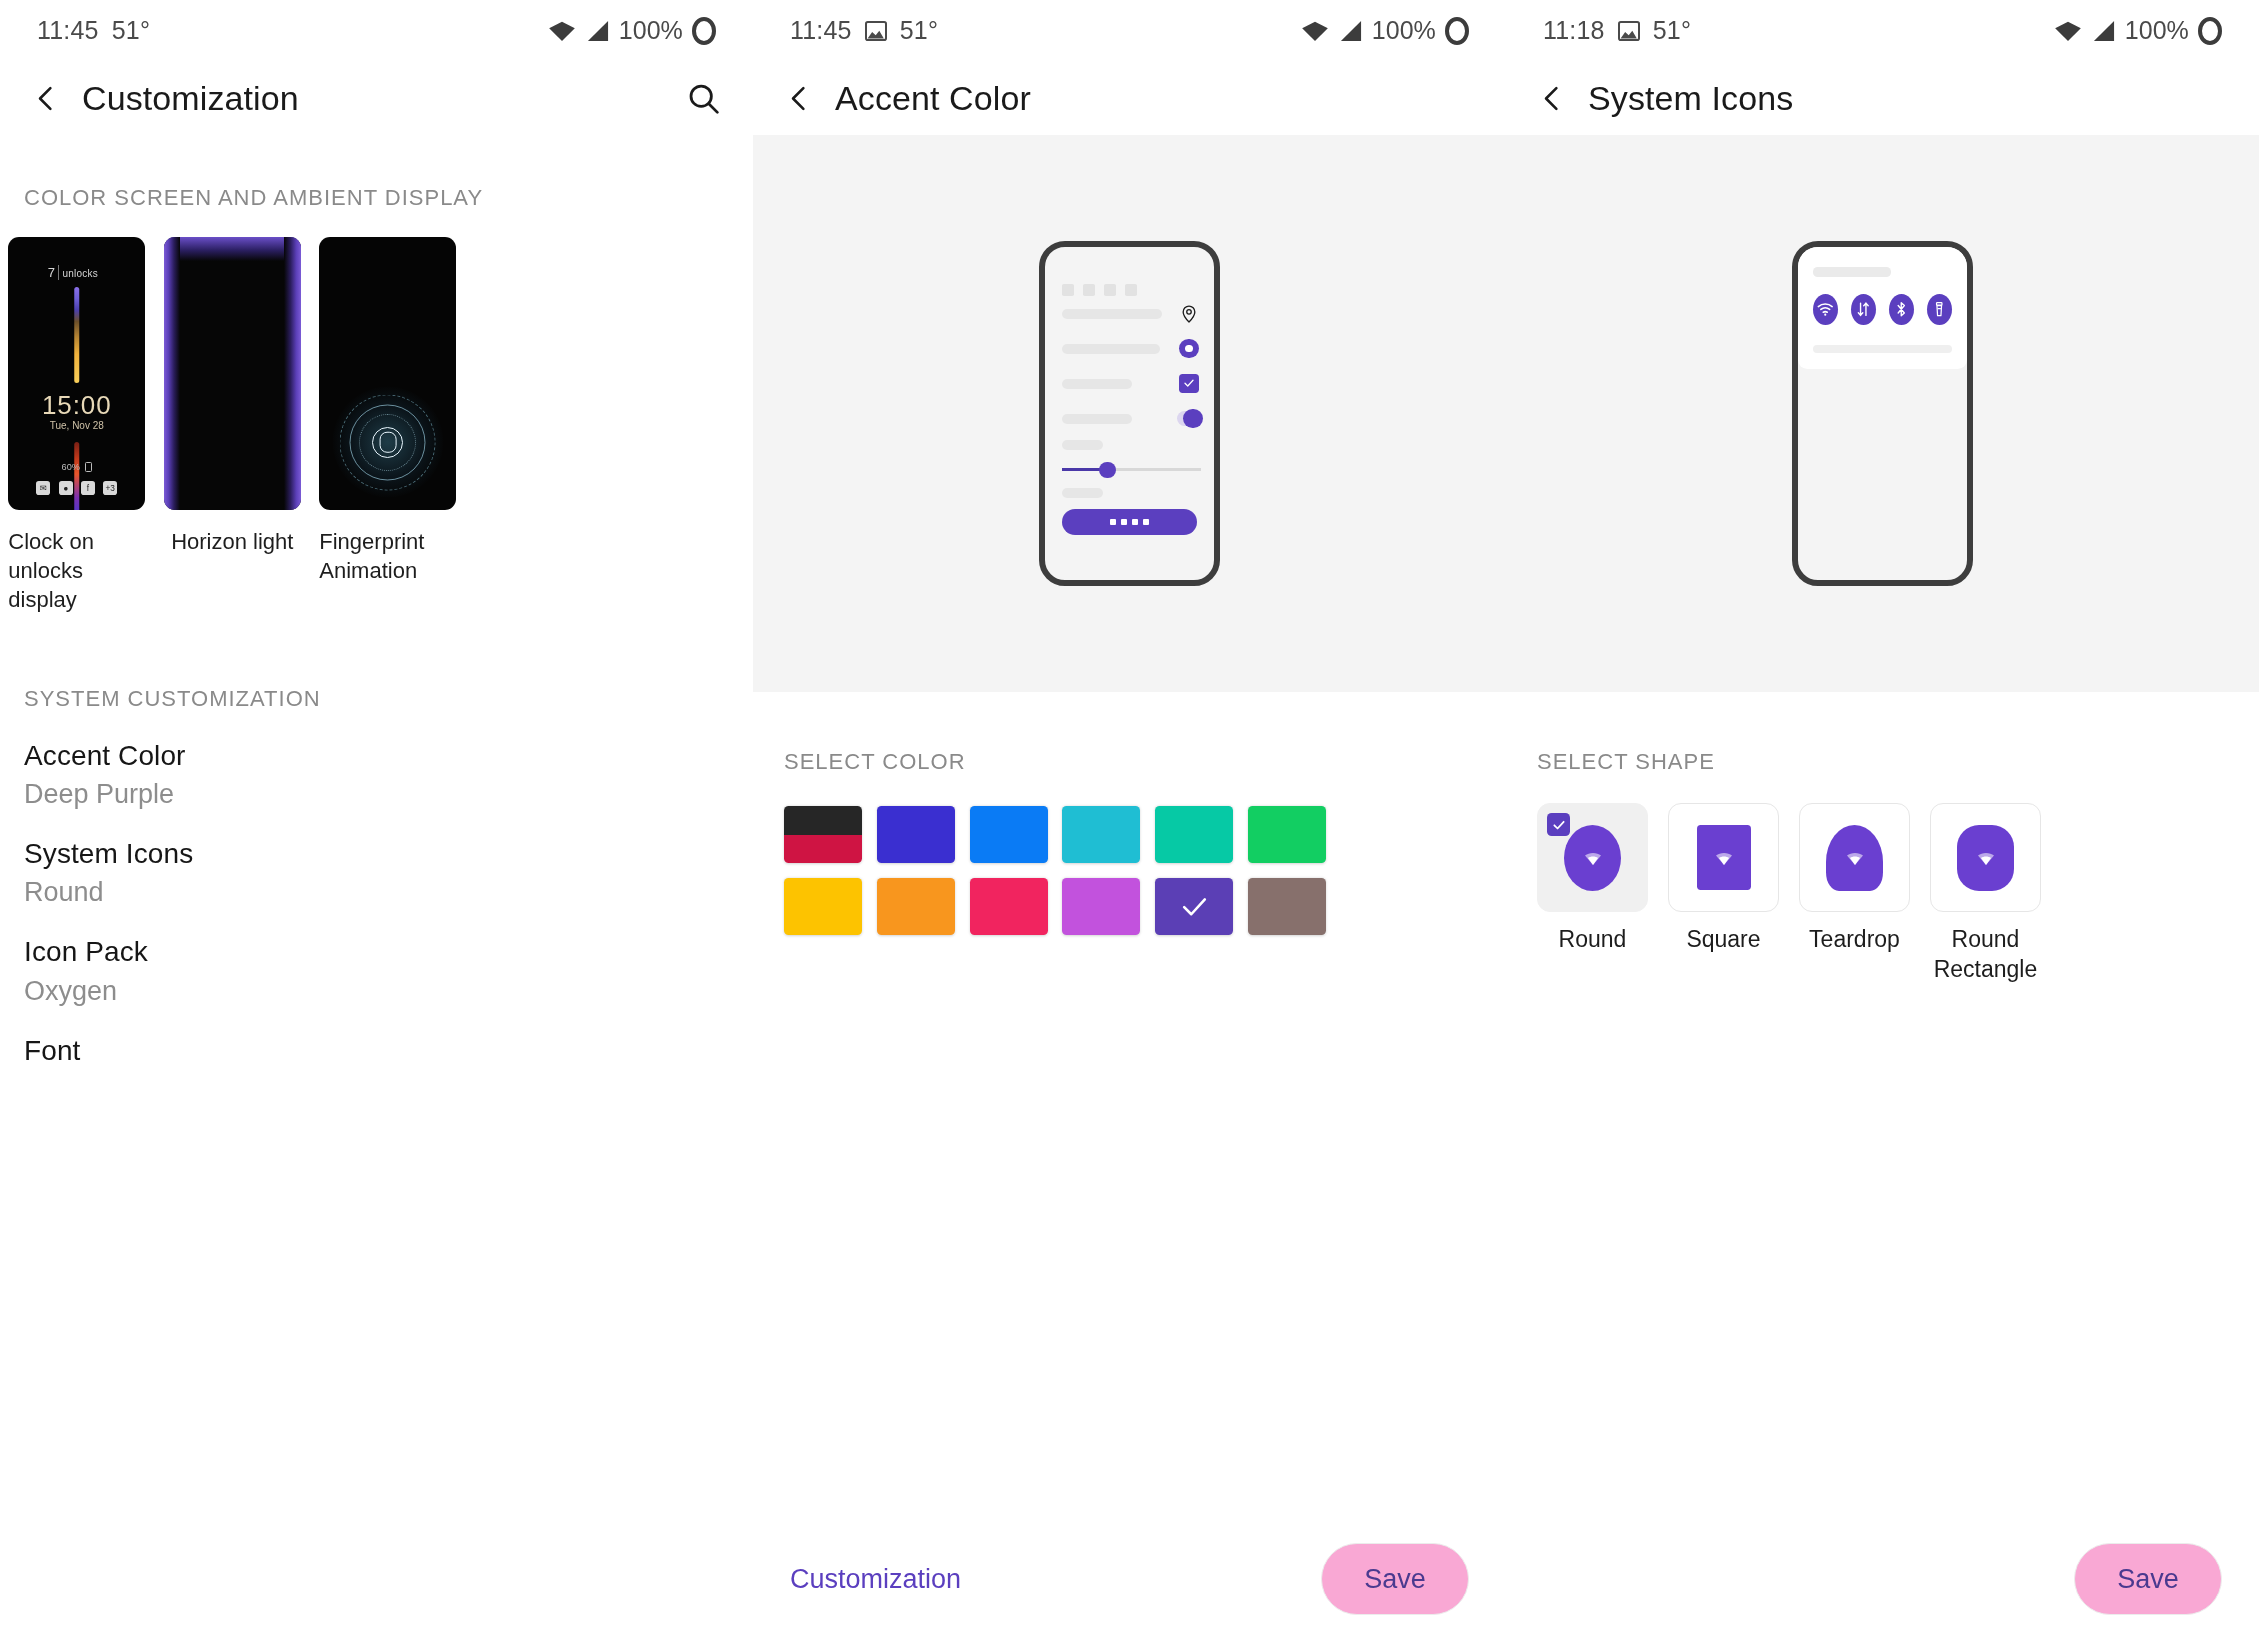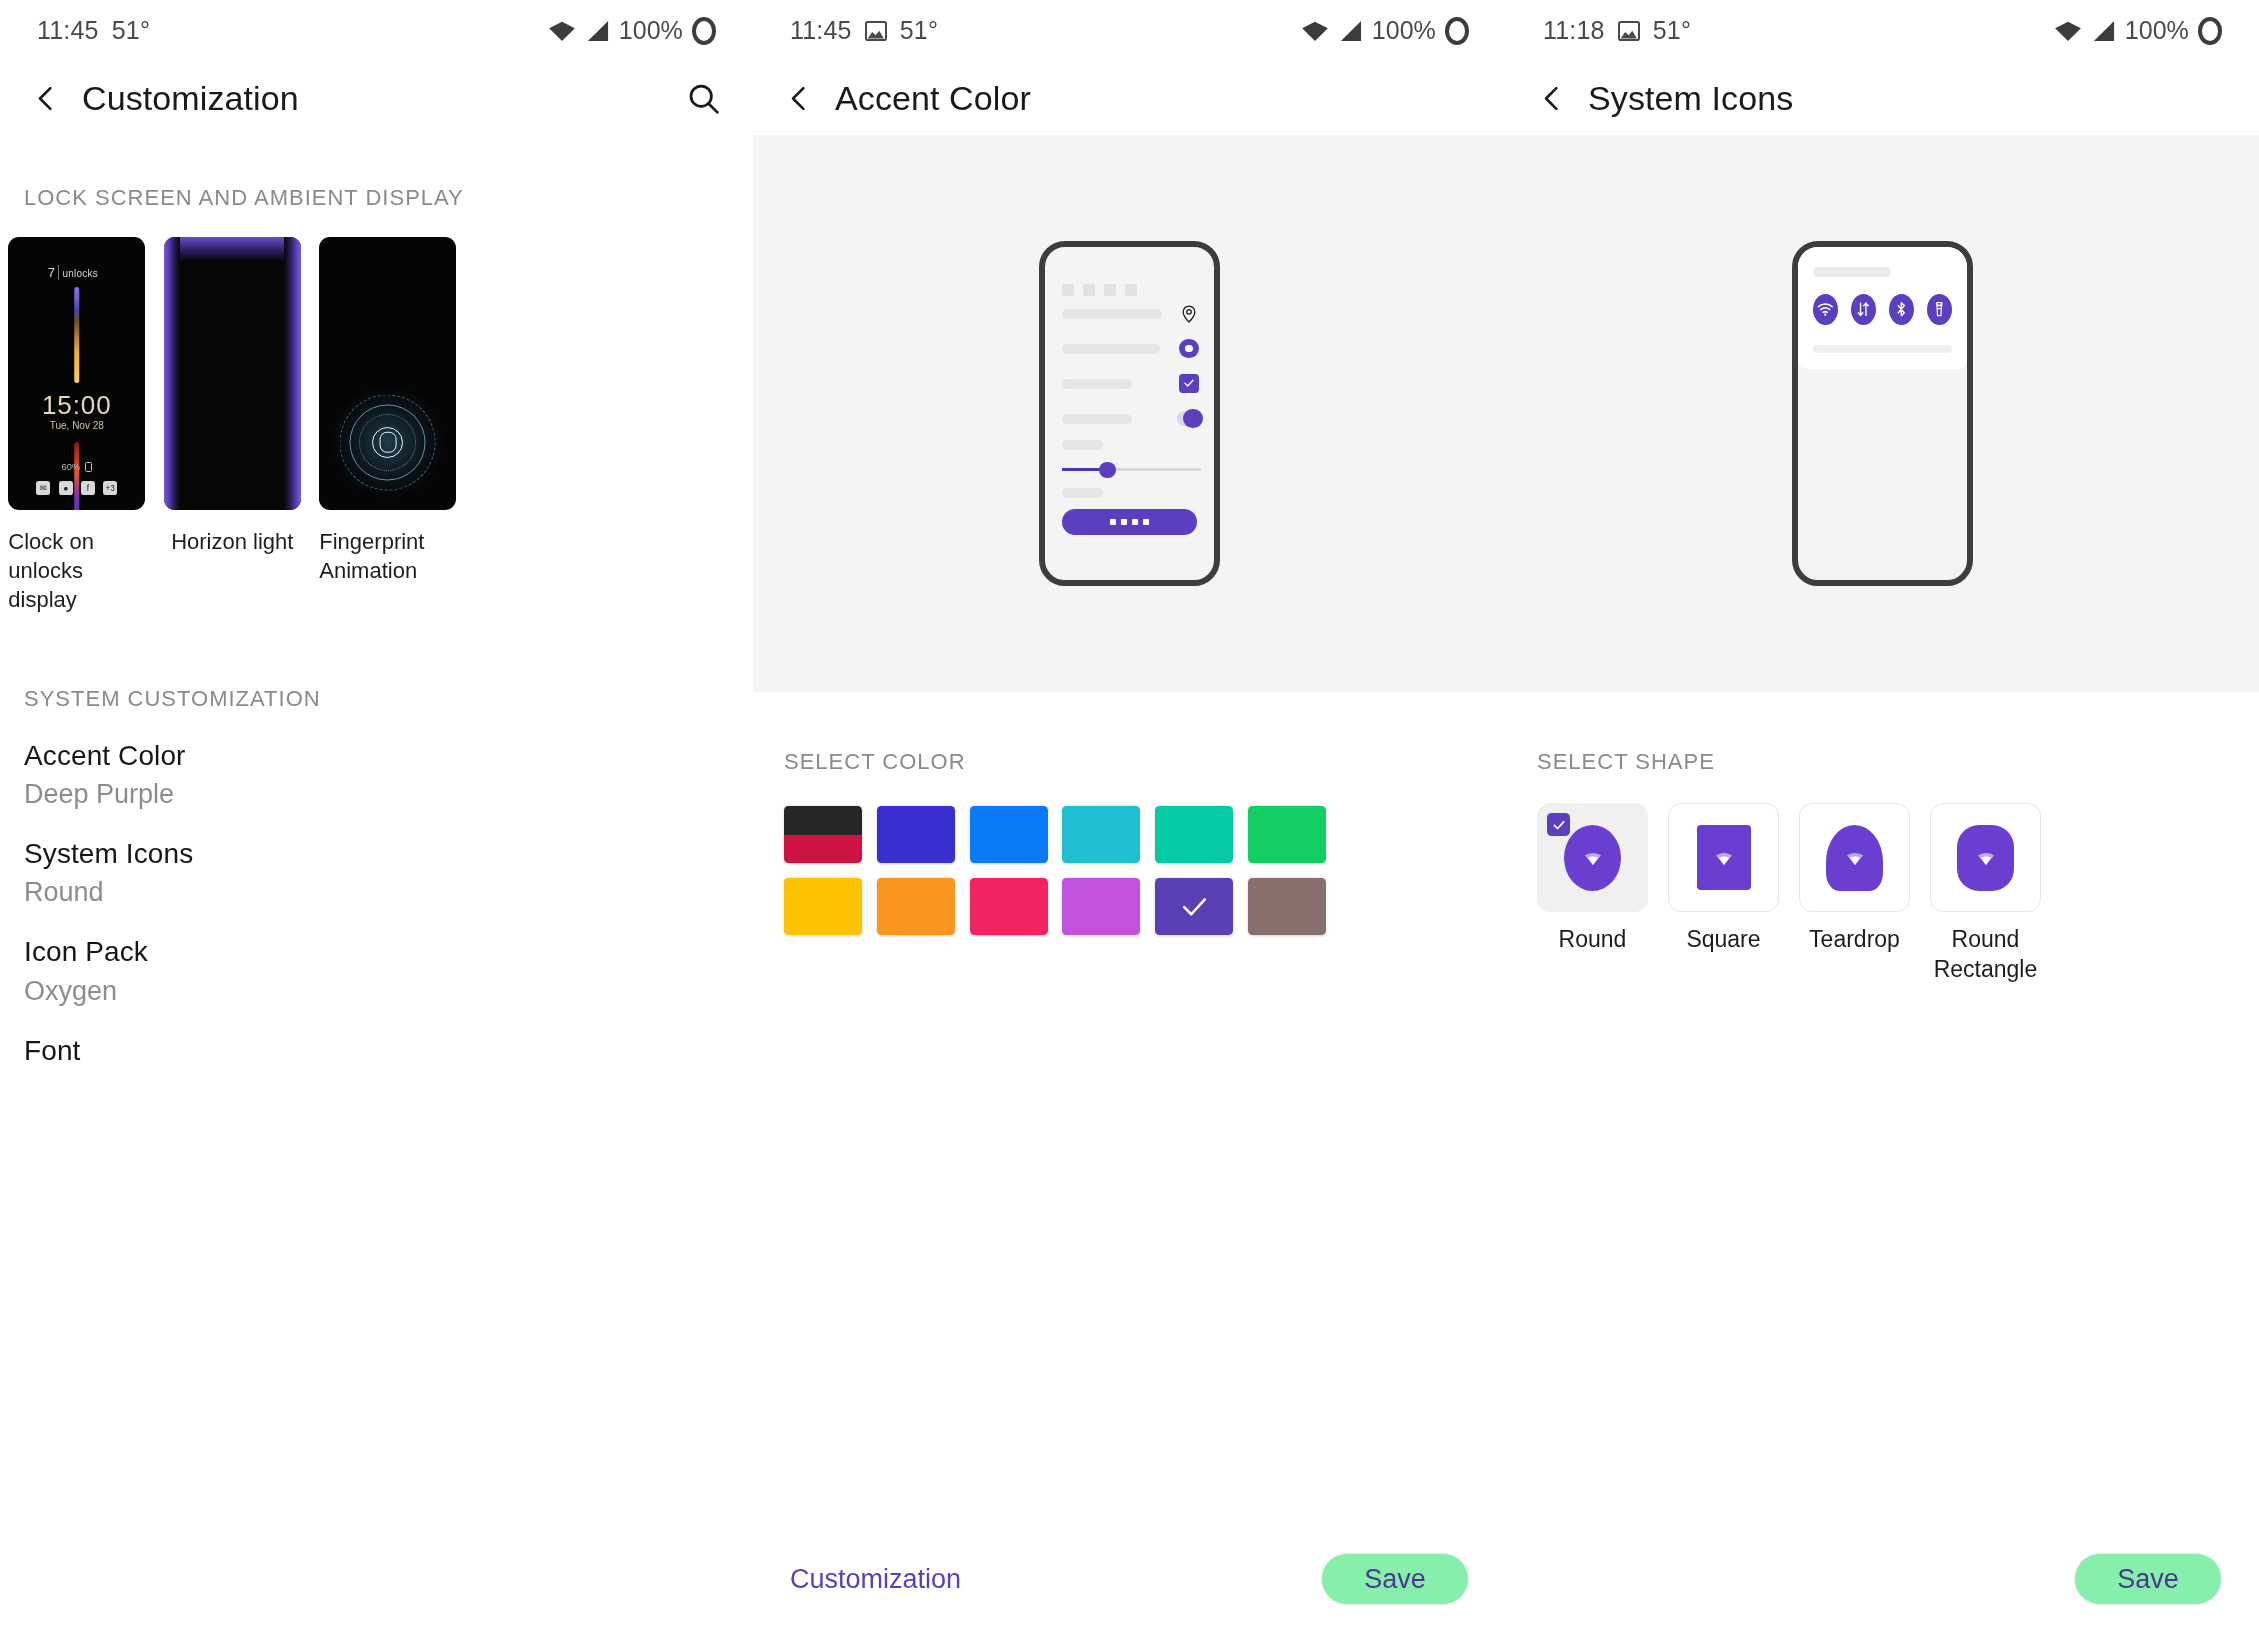--- a/index.html
+++ b/index.html
@@ -245,22 +245,22 @@
   .shape-col { width: 111px; }
 
   
   .bottom-bar {
     position: absolute; left: 0; right: 0; bottom: 0; height: 122px;
     display: flex; align-items: center; padding: 0 37px;
   }
   .bottom-link { font-size: 27px; color: #5b3fbf; }
   .bottom-spacer { flex: 1; }
   .save-btn {
-    min-width: 148px; height: 52px; border-radius: 38px;
-    border: 1.4px solid #ececec; background: #86efac;
+    min-width: 148px; height: 72px; border-radius: 38px;
+    border: 1.4px solid #ececec; background: #f9a8d4;
     display: flex; align-items: center; justify-content: center;
     font-size: 27px; color: #4a3a8f;
   }
 </style>
 </head>
 <body>
 
 <div class="screen">
 
   <div class="panel panel-1">
@@ -289,21 +289,21 @@
       </svg>
       <div class="appbar-title">Customization</div>
       <div class="appbar-spacer"></div>
       <svg class="search-glyph" viewBox="0 0 24 24">
         <circle cx="10.5" cy="10.5" r="6.6" fill="none" stroke="#1a1a1a" stroke-width="1.8"></circle>
         <path d="M15.4 15.4 L21 21" stroke="#1a1a1a" stroke-width="1.8" stroke-linecap="round"></path>
       </svg>
     </div>
 
     <div class="p1-body">
-      <div class="section-label">LOCK SCREEN AND AMBIENT DISPLAY</div>
+      <div class="section-label">COLOR SCREEN AND AMBIENT DISPLAY</div>
 
       <div class="thumb-row">
 
         <div class="thumb">
           <div class="thumb-card">
             <div class="lk-unlocks">
               <b>7</b><span>unlocks</span>
             </div>
             <div class="lk-bar lk-bar-top"></div>
             <div class="lk-time">15:00</div>

